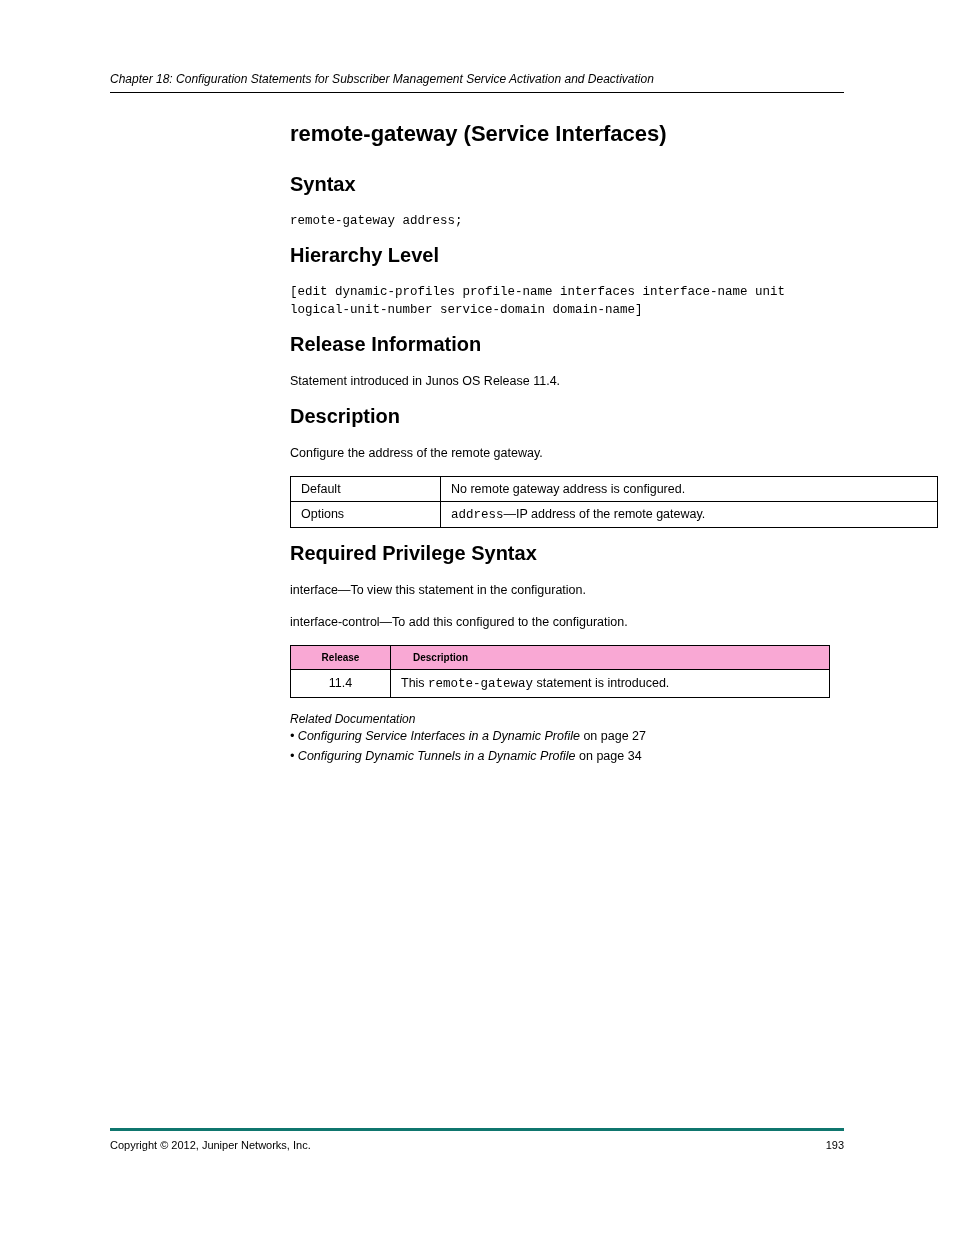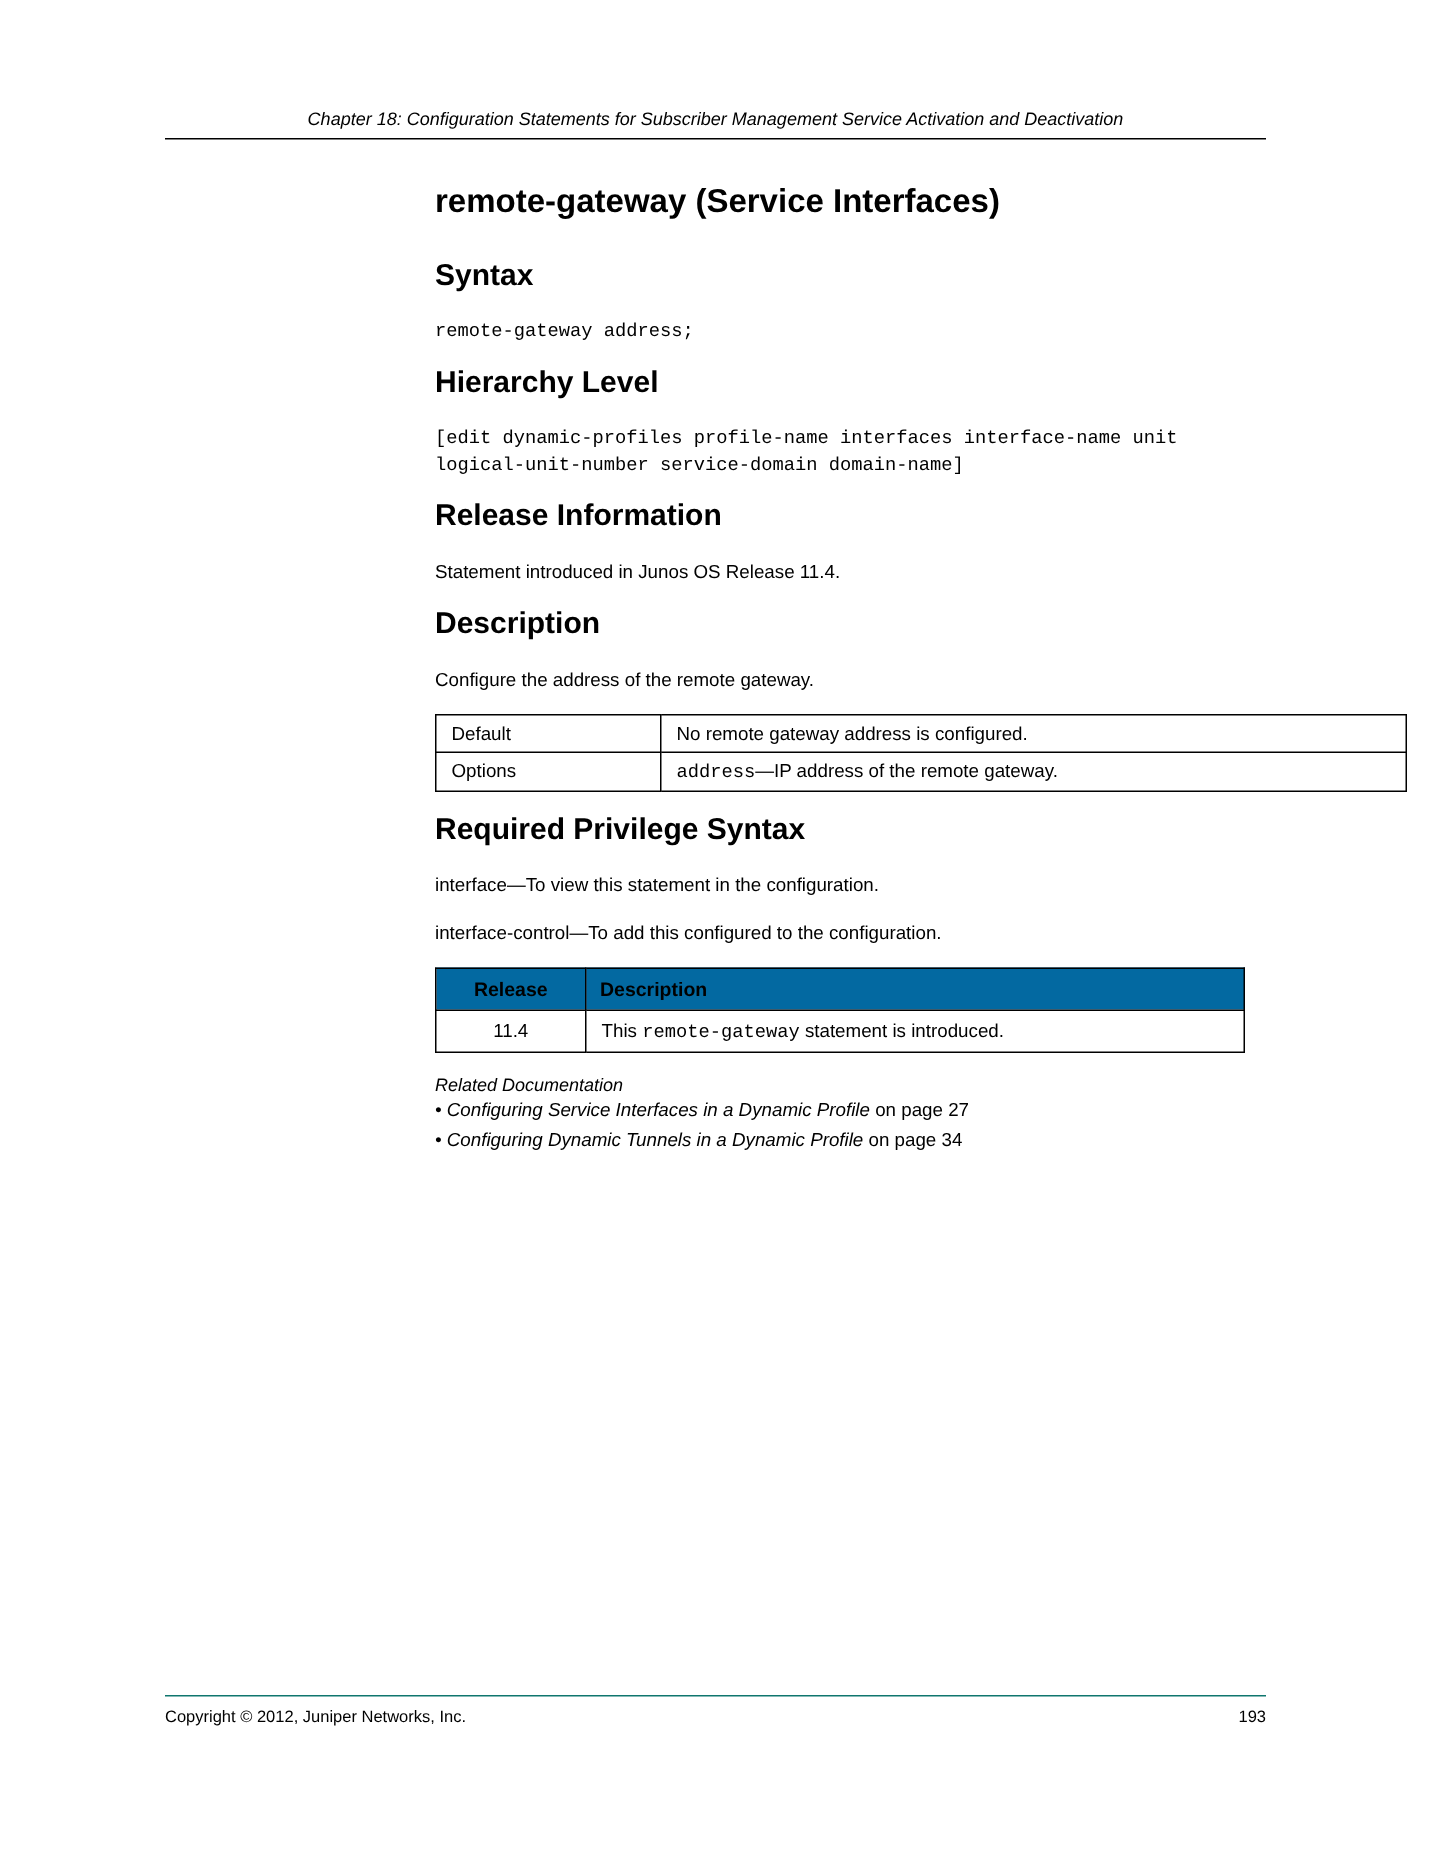--- a/index.html
+++ b/index.html
@@ -9,21 +9,21 @@
     background: #fff;
     font-family: "Helvetica Neue", Helvetica, Arial, sans-serif;
     color: #000;
     position: relative;
   }
   .page {
     padding: 72px 110px 0 110px;
   }
   .header {
     display: flex;
-    justify-content: center;
+    justify-content: flex-start;
     font-size: 12px;
     color: #000;
     border-bottom: 1.5px solid #000;
     padding-bottom: 6px;
     margin-bottom: 28px;
   }
   .header .ch { font-style: italic; }
   .content {
     margin-left: 180px;
     margin-right: 0;
@@ -57,23 +57,23 @@
     font-weight: normal;
   }
   table.plain .w1 { width: 150px; }
   table.cmd {
     border-collapse: collapse;
     width: 540px;
     margin-bottom: 14px;
   }
   table.cmd th {
     border: 1.5px solid #000;
-    background: #0369a1;
-    padding: 6px 9px;
-    font-size: 13px;
+    background: #f9a8d4;
+    padding: 6px 22px;
+    font-size: 10px;
     font-weight: bold;
     text-align: left;
   }
   table.cmd td {
     border: 1.5px solid #000;
     padding: 6px 10px;
     font-size: 12.5px;
     vertical-align: top;
   }
   table.cmd .c1 { width: 100px; text-align: center; }
@@ -90,21 +90,21 @@
   }
   .rellist div::before {
     content: "• ";
   }
   .rellist div .nonit { font-style: normal; }
   .footer {
     position: absolute;
     bottom: 84px;
     left: 110px;
     right: 110px;
-    border-top: 1px solid #0f766e;
+    border-top: 3px solid #0f766e;
     padding-top: 8px;
     display: flex;
     justify-content: space-between;
     font-size: 11px;
   }
 </style>
 </head>
 <body>
 
 <div class="page">

